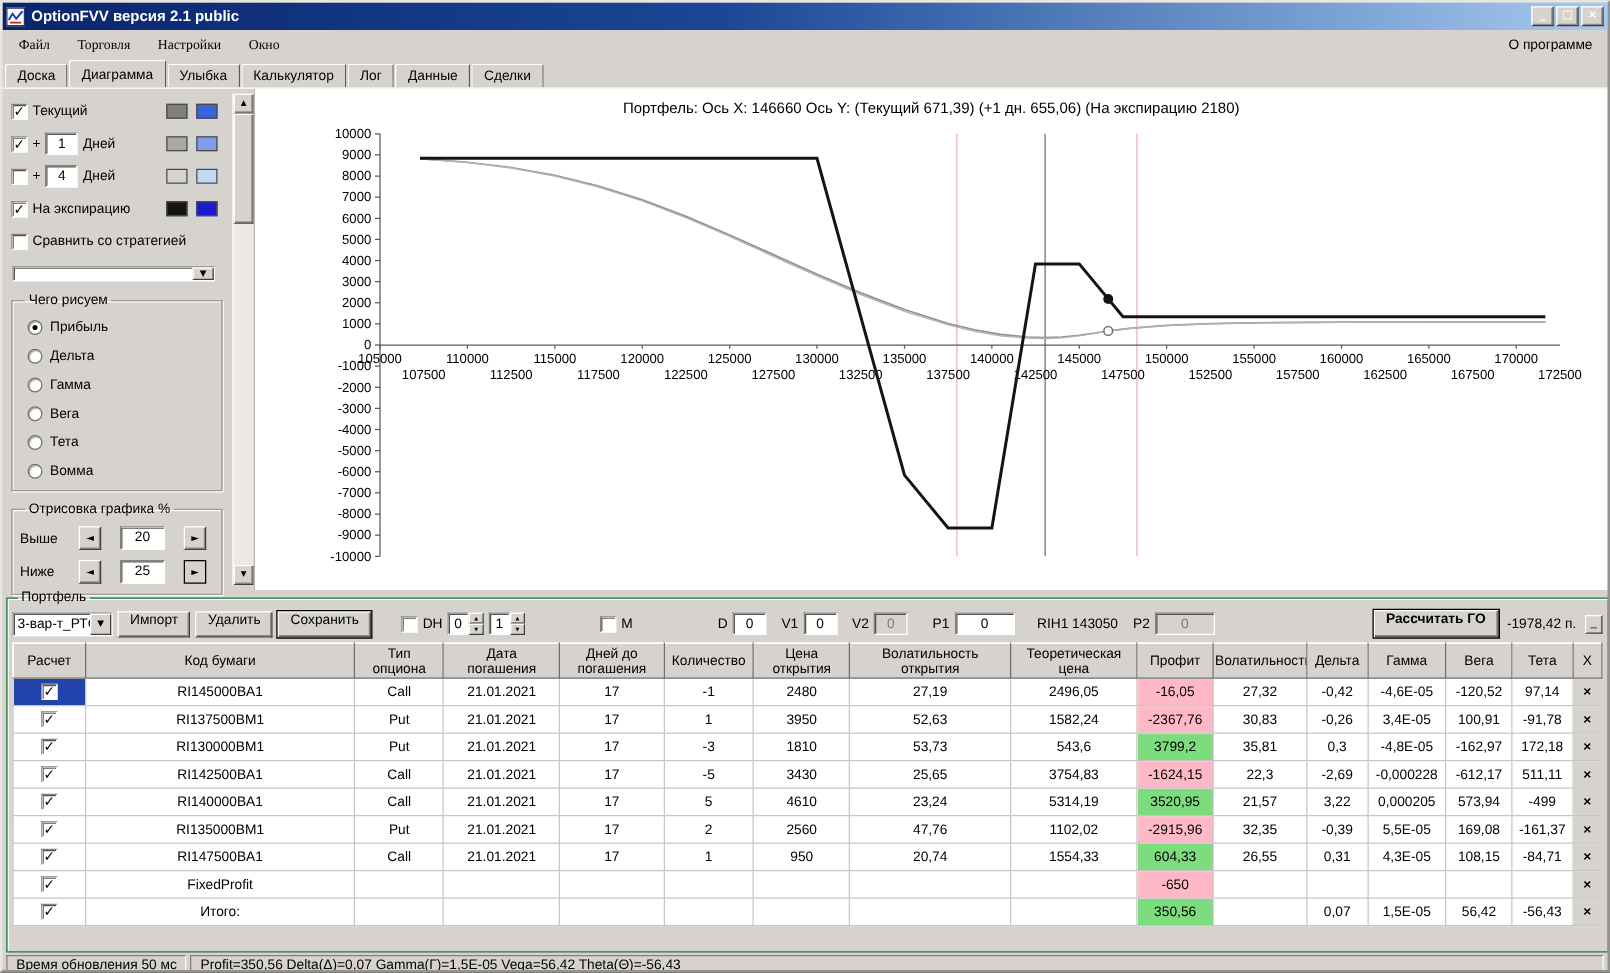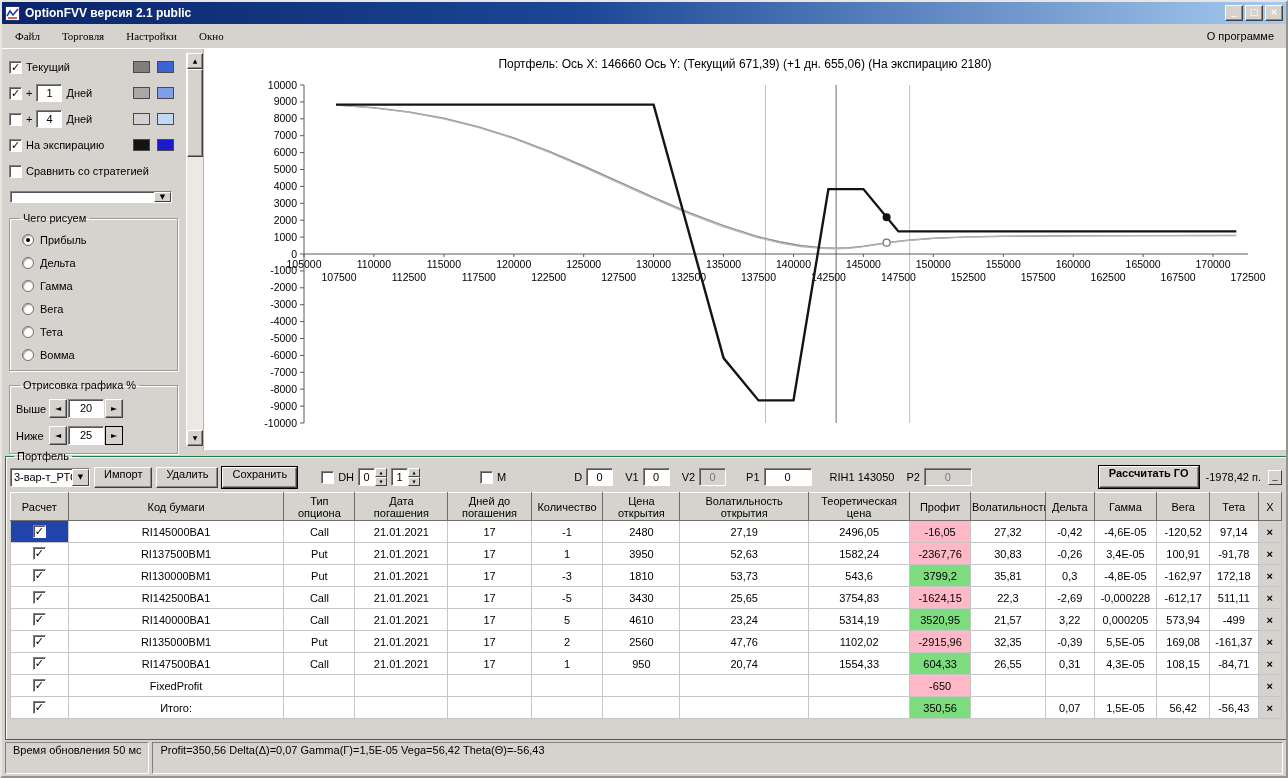--- a/index.html
+++ b/index.html
@@ -29,21 +29,21 @@
   .swatch{width:17px;height:12px;border:1px solid #4a4a4a;margin-left:3px;}
   .mini-input{width:26px;height:18px;background:#fff;border:1px solid;border-color:#808080 #fff #fff #808080;box-shadow:inset 1px 1px 0 #555;text-align:center;line-height:16px;}
   .combo{width:162px;height:19px;margin:7px 0 9px 1px;background:#fff;border:1px solid;border-color:#808080 #fff #fff #808080;box-shadow:inset 1px 1px 0 #555;display:flex;align-items:stretch;}
   .combo-text{flex:1;padding:2px 3px;overflow:hidden;white-space:nowrap;}
   .combo-btn{width:17px;background:#d6d3ce;border:1px solid;border-color:#fff #404040 #404040 #fff;display:flex;align-items:center;justify-content:center;font-size:7px;font-family:"DejaVu Sans",sans-serif;}
   .group{border:1px solid #9a9a9a;box-shadow:inset 1px 1px 0 #fff, 1px 1px 0 #fff;margin:0 6px 8px 0;padding:4px 0 4px 6px;}
   .group legend{padding:0 3px;margin-left:4px;}
   .radio-row{display:flex;align-items:center;gap:6px;height:23px;padding-left:6px;}
   .radio{width:12px;height:12px;flex:0 0 12px;border-radius:50%;background:#fff;border:1px solid #707070;box-shadow:inset 1px 1px 1px rgba(0,0,0,.35);display:inline-flex;align-items:center;justify-content:center;}
   .radio.on::after{content:"";width:4px;height:4px;border-radius:50%;background:#000;display:block;}
-  .spin-row{display:flex;align-items:center;gap:1px;height:27px;padding-right:8px;}
+  .spin-row{display:flex;align-items:center;gap:15px;height:27px;padding-right:8px;}
   .spin-label{width:32px;}
   .arrow-btn{width:18px;height:19px;background:#d6d3ce;border:1px solid;border-color:#fff #404040 #404040 #fff;box-shadow:inset -1px -1px 0 #8a8a8a;font-family:"DejaVu Sans",sans-serif;font-size:8px;text-align:center;line-height:17px;}
   .arrow-btn.focus{border:1px solid #000;box-shadow:none;}
   .spin-value{width:36px;height:19px;background:#fff;border:1px solid;border-color:#808080 #fff #fff #808080;box-shadow:inset 1px 1px 0 #555;text-align:center;line-height:17px;}
   
   .vscroll{width:17px;flex:0 0 17px;background:#ece9e4;border-left:1px solid #fff;display:flex;flex-direction:column;margin:4px 0;}
   .sbtn{height:16px;background:#d6d3ce;border:1px solid;border-color:#fff #404040 #404040 #fff;box-shadow:inset -1px -1px 0 #8a8a8a;font-family:"DejaVu Sans",sans-serif;font-size:6px;text-align:center;line-height:14px;}
   .sthumb{height:88px;background:#d6d3ce;border:1px solid;border-color:#fff #404040 #404040 #fff;box-shadow:inset -1px -1px 0 #8a8a8a;}
   .strack{flex:1;}
   
@@ -107,20 +107,29 @@
   <div class="menubar">
     <span id="menu-items" style="display:flex">
         <span class="menu-item">Файл</span>
         <span class="menu-item">Торговля</span>
         <span class="menu-item">Настройки</span>
         <span class="menu-item">Окно</span>
       </span>
     <span class="menu-right">О программе</span>
   </div>
 
+  <div class="tabbar" id="tabbar">
+      <span class="tab">Доска</span>
+      <span class="tab active">Диаграмма</span>
+      <span class="tab">Улыбка</span>
+      <span class="tab">Калькулятор</span>
+      <span class="tab">Лог</span>
+      <span class="tab">Данные</span>
+      <span class="tab">Сделки</span>
+    </div>
 
   <div class="main">
     <div class="left-panel">
       <div id="legend-rows">
           <div class="leg-row">
             <span class="cb">✓</span>
             <span class="leg-label">Текущий</span>
             <span class="spacer"></span>
             <span class="swatch" style="background:#7f7f7f"></span>
             <span class="swatch" style="background:#3c62d8"></span>

